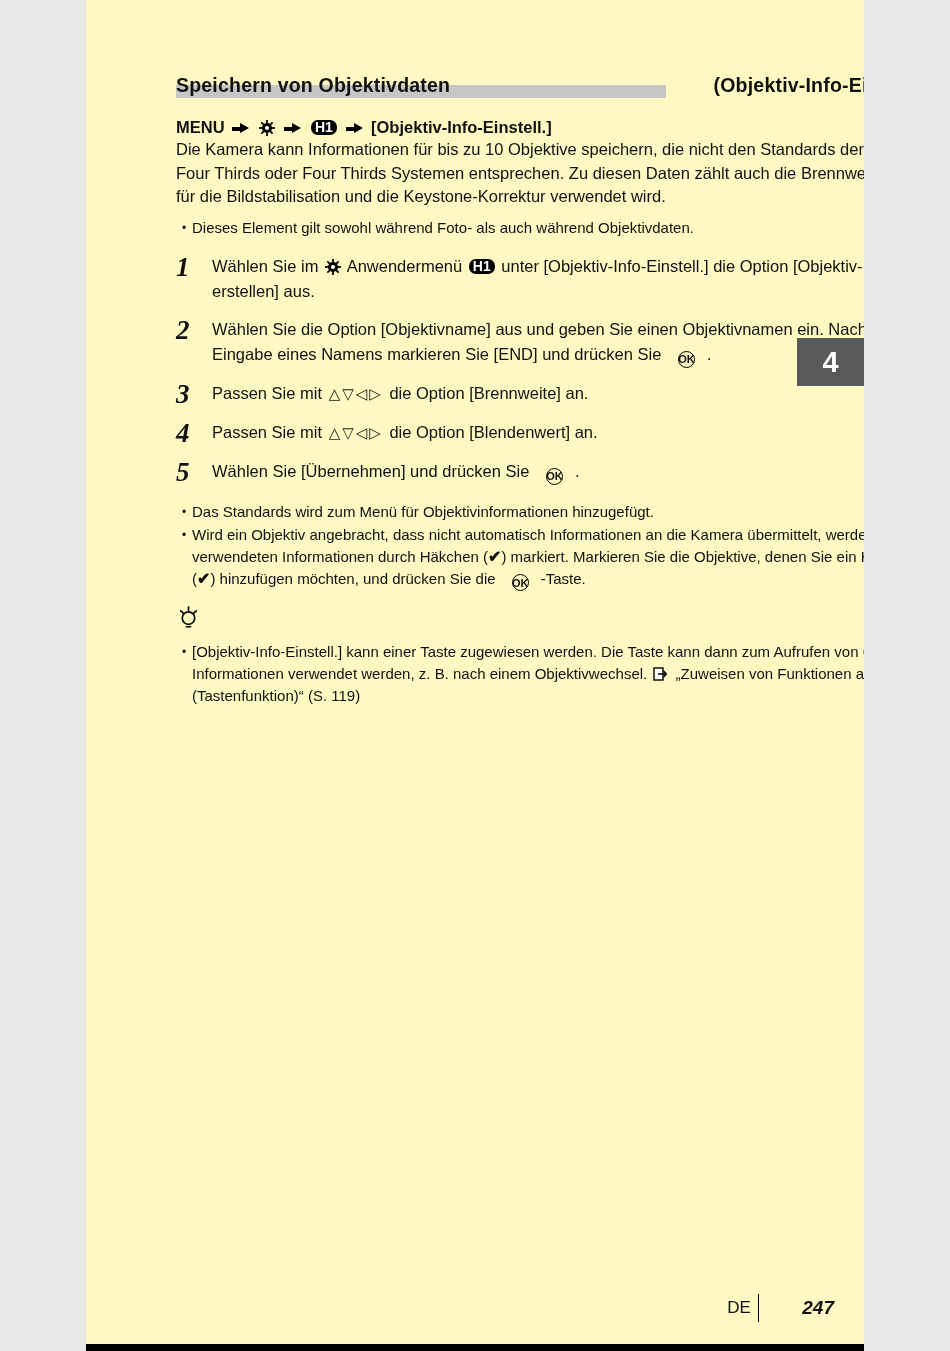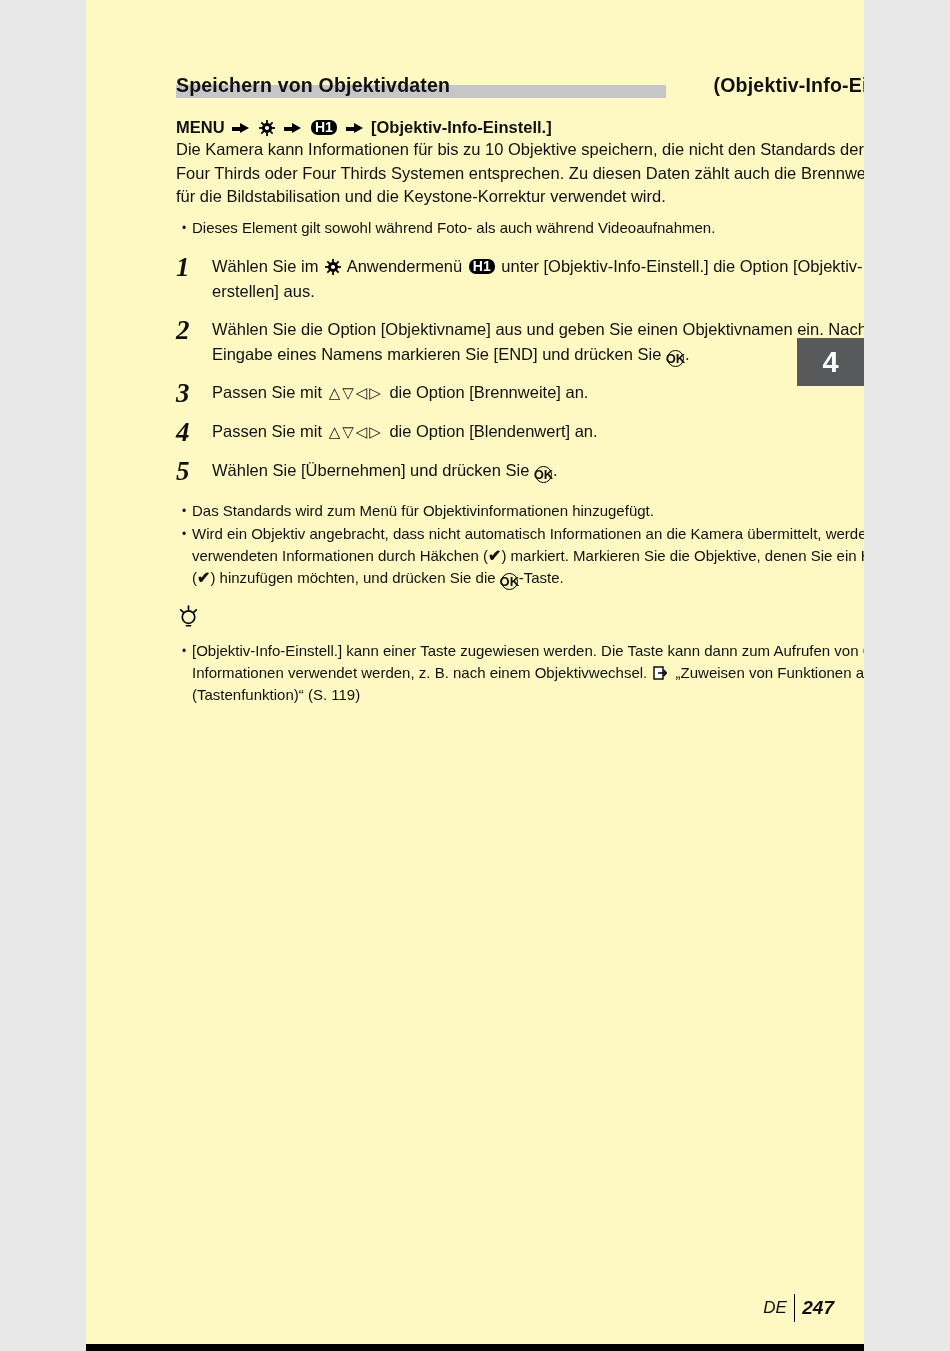--- a/index.html
+++ b/index.html
@@ -43,42 +43,42 @@
 
   
   .icon-menu-arrow { display:inline-block; width:17px; height:11px; position:relative; vertical-align:-1px; margin:0 3px; }
   .icon-menu-arrow::before { content:""; position:absolute; left:0; top:3.5px; width:9px; height:4px; background:#000; }
   .icon-menu-arrow::after { content:""; position:absolute; left:8px; top:0; width:0; height:0;
     border-left:9px solid #000; border-top:5.5px solid transparent; border-bottom:5.5px solid transparent; }
   .gear-svg { vertical-align:-3px; margin:0 2px; }
   .h1-badge { display:inline-block; background:#000; color:#fff; font-weight:bold; font-size:14px;
     line-height:15px; padding:0 4px; border-radius:7px; vertical-align:1px; margin:0 2px; }
   .ok-badge { display:inline-flex; width:17px; height:17px; border:1.4px solid #000; border-radius:50%;
-    font-size:13px; font-weight:bold; align-items:center; justify-content:center; vertical-align:-3px; margin:0 1px; }
+    font-size:11px; font-weight:bold; align-items:center; justify-content:center; vertical-align:-3px; margin:0 12px; }
   .arrow-pad { font-size:15px; letter-spacing:2px; margin:0 2px; }
   .check-mark { font-weight:bold; font-size:16px; }
   .ref-svg { vertical-align:-2px; margin:0 2px; }
 
   
   .chapter-tab {
     position:absolute; right:0; top:338px; width:67px; height:48px; background:#58595b;
     color:#fff; display:flex; align-items:center; justify-content:center;
     font-size:29px; font-weight:bold;
   }
   .chapter-title {
     position:absolute; left:882px; top:400px; height:440px;
     writing-mode:vertical-rl; font-weight:bold; font-size:18.5px; color:#808285; letter-spacing:0.5px;
     white-space:nowrap;
   }
 
   
   .footer { position:absolute; top:1294px; right:30px; display:flex; align-items:center; }
-  .footer-lang { font-size:17px;font-style:italic; }
+  .footer-lang { font-size:17px; }
   .footer-divider { width:1.5px; height:28px; background:#000; margin:0 7px; }
-  .footer-page { font-size:19px; font-weight:bold; font-style:italic; }
+  .footer-page { font-size:19px; font-weight:bold; font-style:italic;margin-left:36px; }
 
   .bottom-bar { position:absolute; left:0; right:0; bottom:0; height:7px; background:#000; }
 </style>
 </head>
 <body>
 
 <div class="page">
 
   <div class="content">
 
@@ -96,21 +96,21 @@
               <rect x="8.9" y="0" width="2.2" height="20" transform="rotate(135 10 10)"></rect>
               <circle cx="10" cy="10" r="6.3"></circle>
             </g>
             <circle cx="10" cy="10" r="2.6" fill="#fff"></circle>
           </svg></span> <span class="icon-menu-arrow"></span> <span class="h1-badge">H1</span> <span class="icon-menu-arrow"></span> [Objektiv-Info-Einstell.]</div>
 
     <p class="intro">Die Kamera kann Informationen für bis zu 10 Objektive speichern, die nicht den Standards der Micro Four Thirds oder Four Thirds Systemen entsprechen. Zu diesen Daten zählt auch die Brennweite, die für die Bildstabilisation und die Keystone-Korrektur verwendet wird.</p>
 
     <div class="bullet-row intro-bullet">
       <span class="bullet-marker">•</span>
-      <span class="bullet-text">Dieses Element gilt sowohl während Foto- als auch während Videoaufnahmen.</span>
+      <span class="bullet-text">Dieses Element gilt sowohl während Foto- als auch während Objektivdaten.</span>
     </div>
 
     <div class="steps">
       <div class="step">
         <div class="step-num">1</div>
         <div class="step-text">Wählen Sie im <span><svg class="gear-svg" width="16" height="16" viewBox="0 0 20 20">
                 <g fill="#000">
                   <rect x="8.9" y="0" width="2.2" height="20"></rect>
                   <rect x="8.9" y="0" width="2.2" height="20" transform="rotate(45 10 10)"></rect>
                   <rect x="8.9" y="0" width="2.2" height="20" transform="rotate(90 10 10)"></rect>

